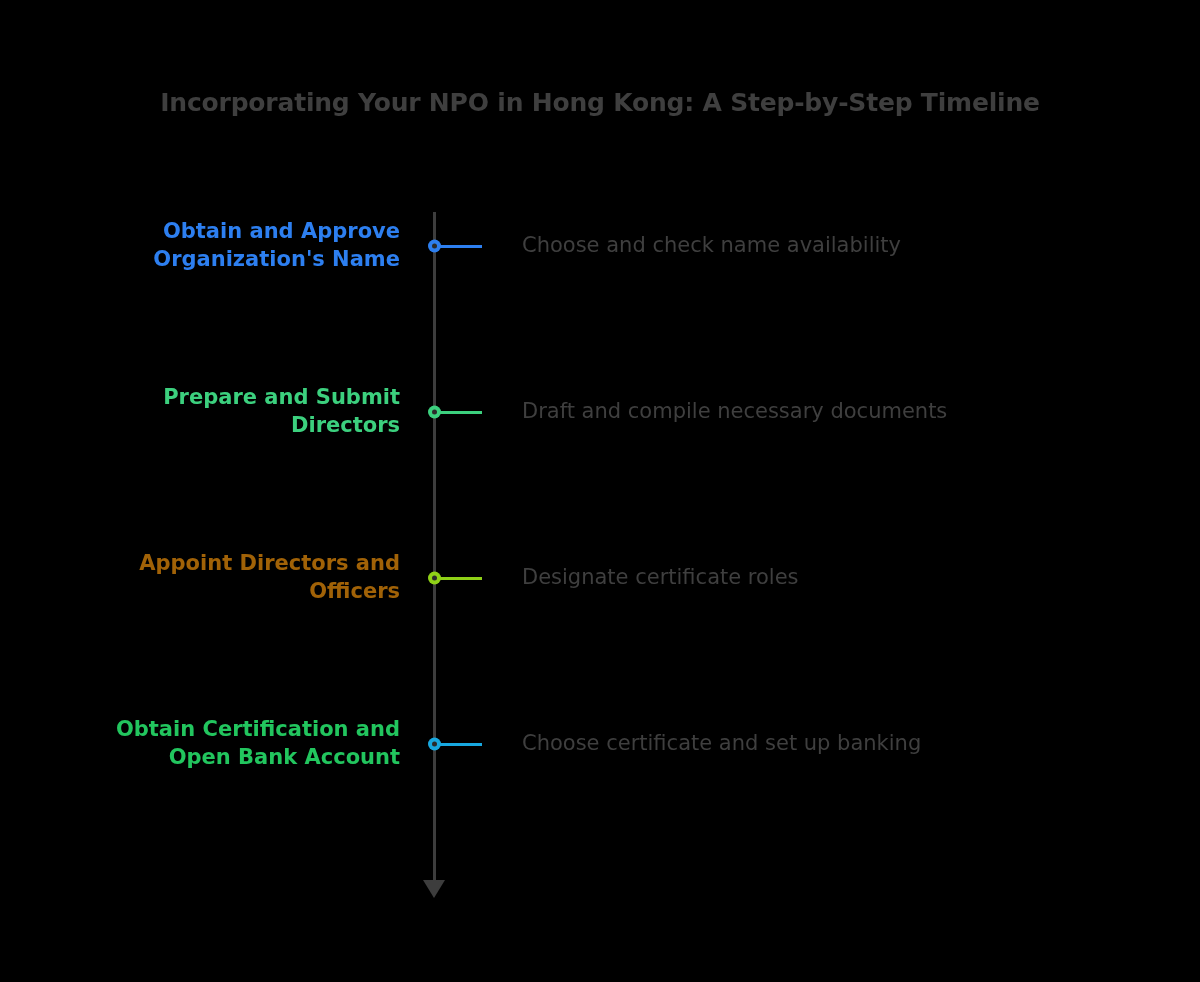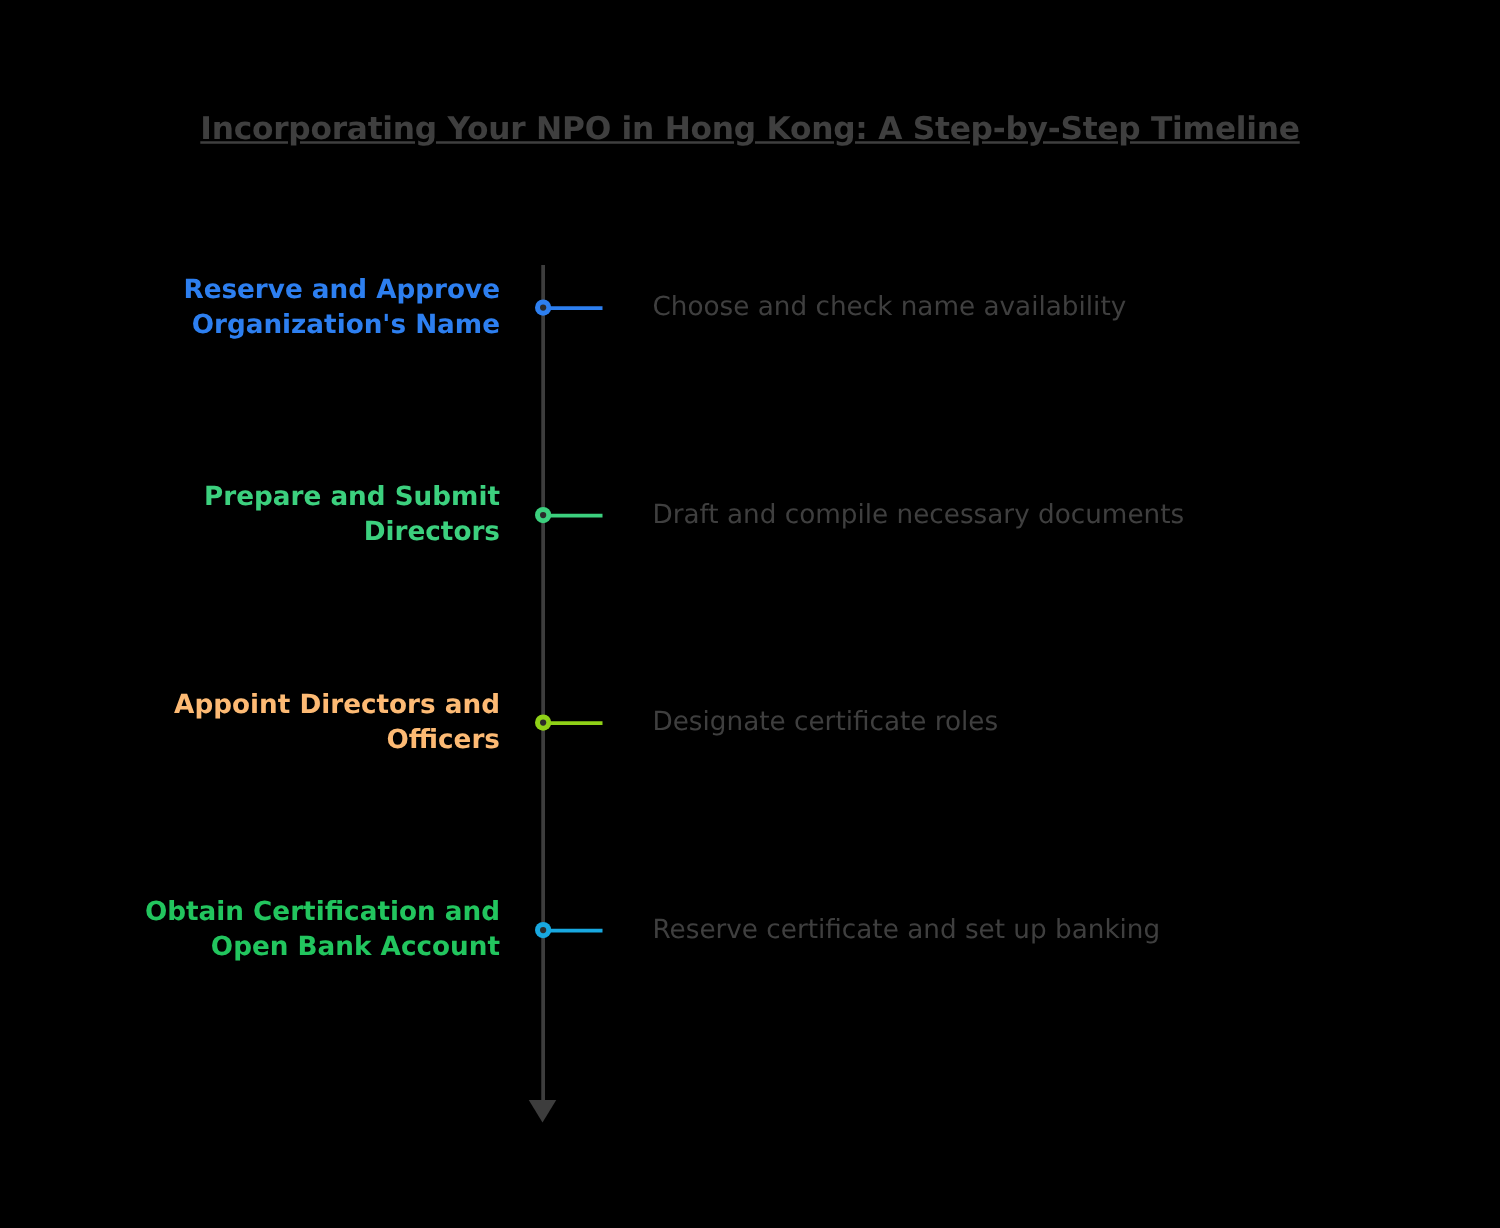--- a/index.html
+++ b/index.html
@@ -26,21 +26,20 @@
     position: absolute;
     left: 0;
     top: 88px;
     width: 1200px;
     text-align: center;
     color: #3f3f3f;
     font-size: 25px;
     font-weight: bold;
     letter-spacing: -0.2px;
     white-space: nowrap;
-    text-decoration: underline;
   }
 
   
   #timeline-axis {
     position: absolute;
     left: 433px;
     top: 212px;
     width: 3px;
     height: 676px;
     background: #3d3d3d;
@@ -119,48 +118,48 @@
 <body>
 
 <div id="canvas">
 
   <div id="chart-title">Incorporating Your NPO in Hong Kong: A Step-by-Step Timeline</div>
 
   <div id="timeline-axis"></div>
   <div id="timeline-arrowhead"></div>
 
   <div class="milestone" style="top:246px">
-    <div class="milestone-label" style="color:#2d7ff0">Reserve and Approve Organization's Name</div>
+    <div class="milestone-label" style="color:#2d7ff0">Obtain and Approve Organization's Name</div>
     <div class="marker-dot" style="background:#2d7ff0">
       <div class="marker-core"></div>
     </div>
     <div class="connector" style="background:#2d7ff0"></div>
     <div class="milestone-desc">Choose and check name availability</div>
   </div>
 
   <div class="milestone" style="top:412px">
     <div class="milestone-label" style="color:#3cd07e">Prepare and Submit Directors</div>
     <div class="marker-dot" style="background:#3cd07e">
       <div class="marker-core"></div>
     </div>
     <div class="connector" style="background:#3cd07e"></div>
     <div class="milestone-desc">Draft and compile necessary documents</div>
   </div>
 
   <div class="milestone" style="top:578px">
-    <div class="milestone-label" style="color:#fdba74">Appoint Directors and Officers</div>
+    <div class="milestone-label" style="color:#a16207">Appoint Directors and Officers</div>
     <div class="marker-dot" style="background:#8fd117">
       <div class="marker-core"></div>
     </div>
     <div class="connector" style="background:#8fd117"></div>
     <div class="milestone-desc">Designate certificate roles</div>
   </div>
 
   <div class="milestone" style="top:744px">
     <div class="milestone-label" style="color:#22c55e">Obtain Certification and Open Bank Account</div>
     <div class="marker-dot" style="background:#18a8e0">
       <div class="marker-core"></div>
     </div>
     <div class="connector" style="background:#18a8e0"></div>
-    <div class="milestone-desc">Reserve certificate and set up banking</div>
+    <div class="milestone-desc">Choose certificate and set up banking</div>
   </div>
 
 </div>
 
 </body></html>

